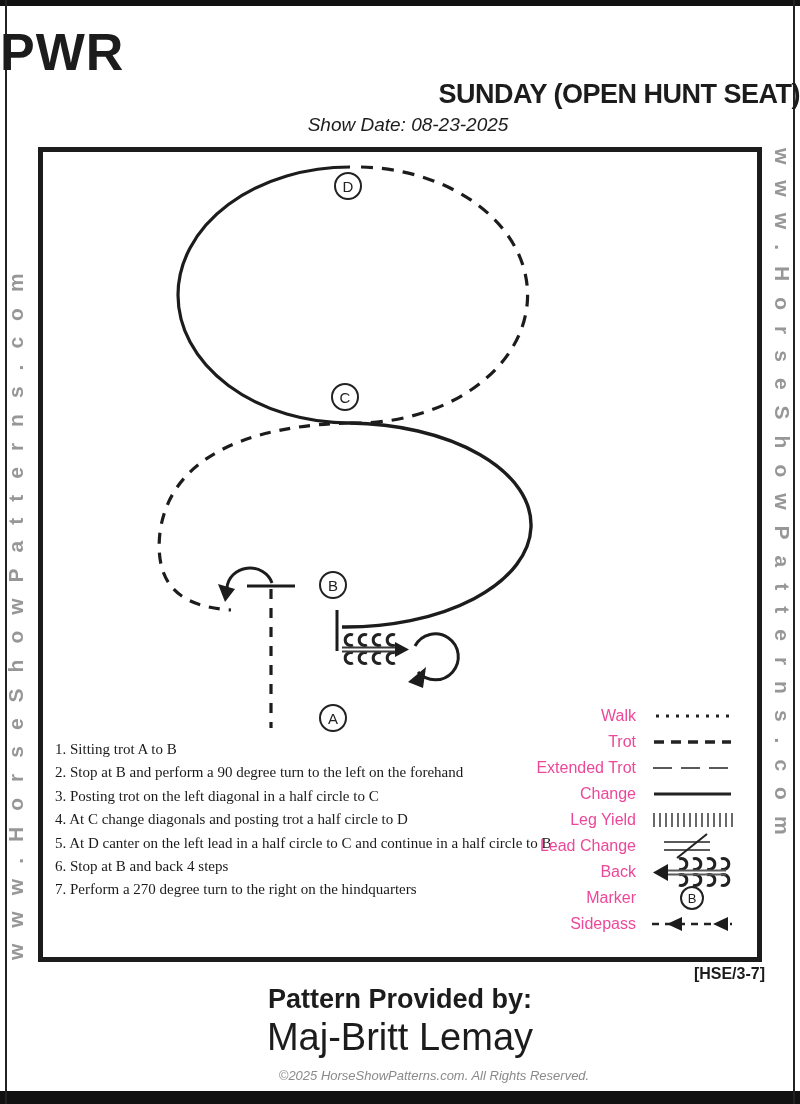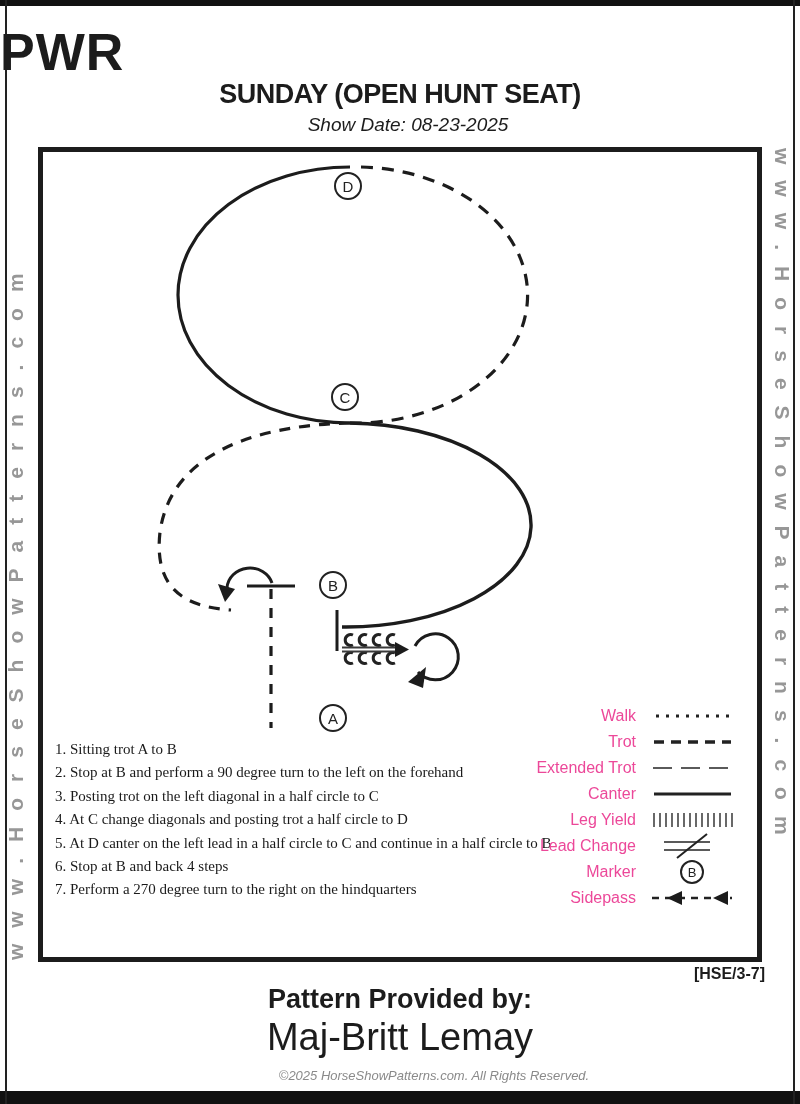--- a/index.html
+++ b/index.html
@@ -6,21 +6,21 @@
   .page{position:relative;width:800px;height:1104px;background:#fff;overflow:hidden;
         font-family:"Liberation Sans",sans-serif;color:#1c1c1c;}
   
   .bar-top{position:absolute;left:0;top:0;width:800px;height:6px;background:#111;}
   .bar-bottom{position:absolute;left:0;top:1091px;width:800px;height:13px;background:#111;}
   .edge-left{position:absolute;left:5px;top:0;width:2px;height:1104px;background:#222;}
   .edge-right{position:absolute;left:793px;top:0;width:2px;height:1104px;background:#222;}
   
   .title{position:absolute;left:0;top:22px;width:100%;text-align:left;
          font-family:Liberation Sans, sans-serif;font-weight:bold;font-size:52px;letter-spacing:1px;}
-  .subtitle{position:absolute;left:0;top:79px;width:100%;text-align:center;
+  .subtitle{position:absolute;left:0;top:79px;width:100%;text-align:right;
             font-weight:bold;font-size:27px;letter-spacing:-0.5px;}
   .showdate{position:absolute;left:8px;top:114px;width:100%;text-align:center;
             font-style:italic;font-size:19px;}
   
   .wm{position:absolute;top:148px;height:812px;width:32px;color:#979797;
       font-weight:bold;font-size:21px;letter-spacing:16px;writing-mode:vertical-rl;
       white-space:nowrap;user-select:none;}
   .wm-left{left:4px;transform:rotate(180deg);}
   .wm-right{left:762px;}
   
@@ -152,21 +152,21 @@
       <div class="legend-row">
         <div class="legend-label">Extended Trot</div>
         <div class="legend-symbol">
           <svg width="84" height="10">
               <line x1="3" y1="5" x2="82" y2="5" stroke="#5a5a5a" stroke-width="2" stroke-dasharray="19,9"></line>
             </svg>
         </div>
       </div>
 
       <div class="legend-row">
-        <div class="legend-label">Canter</div>
+        <div class="legend-label">Change</div>
         <div class="legend-symbol">
           <svg width="84" height="10">
               <line x1="4" y1="5" x2="81" y2="5" stroke="#222" stroke-width="3.2"></line>
             </svg>
         </div>
       </div>
 
       <div class="legend-row">
         <div class="legend-label">Leg Yield</div>
         <div class="legend-symbol">
@@ -180,20 +180,40 @@
         <div class="legend-label">Lead Change</div>
         <div class="legend-symbol">
           <svg width="84" height="26">
             <line x1="14" y1="9" x2="60" y2="9" stroke="#5a5a5a" stroke-width="2"></line>
             <line x1="14" y1="17" x2="60" y2="17" stroke="#5a5a5a" stroke-width="2"></line>
             <line x1="27" y1="25" x2="57" y2="1" stroke="#222" stroke-width="2"></line>
           </svg>
         </div>
       </div>
 
+      <div class="legend-row">
+        <div class="legend-label">Back</div>
+        <div class="legend-symbol">
+          <svg width="84" height="34" style="overflow:visible">
+            <g stroke="#222" stroke-width="3" fill="none">
+              <path d="M 29,4 A 5.5,5.5 0 1 1 29,14"></path>
+              <path d="M 43,4 A 5.5,5.5 0 1 1 43,14"></path>
+              <path d="M 57,4 A 5.5,5.5 0 1 1 57,14"></path>
+              <path d="M 71,4 A 5.5,5.5 0 1 1 71,14"></path>
+              <path d="M 29,20 A 5.5,5.5 0 1 1 29,30"></path>
+              <path d="M 43,20 A 5.5,5.5 0 1 1 43,30"></path>
+              <path d="M 57,20 A 5.5,5.5 0 1 1 57,30"></path>
+              <path d="M 71,20 A 5.5,5.5 0 1 1 71,30"></path>
+            </g>
+            <line x1="18" y1="15.5" x2="76" y2="15.5" stroke="#5a5a5a" stroke-width="2"></line>
+            <line x1="18" y1="19.5" x2="76" y2="19.5" stroke="#5a5a5a" stroke-width="2"></line>
+            <polygon points="3,17.5 18,9 18,26" fill="#1c1c1c"></polygon>
+          </svg>
+        </div>
+      </div>
 
       <div class="legend-row">
         <div class="legend-label">Marker</div>
         <div class="legend-symbol">
           <span class="marker-chip">B</span>
         </div>
       </div>
 
       <div class="legend-row">
         <div class="legend-label">Sidepass</div>

